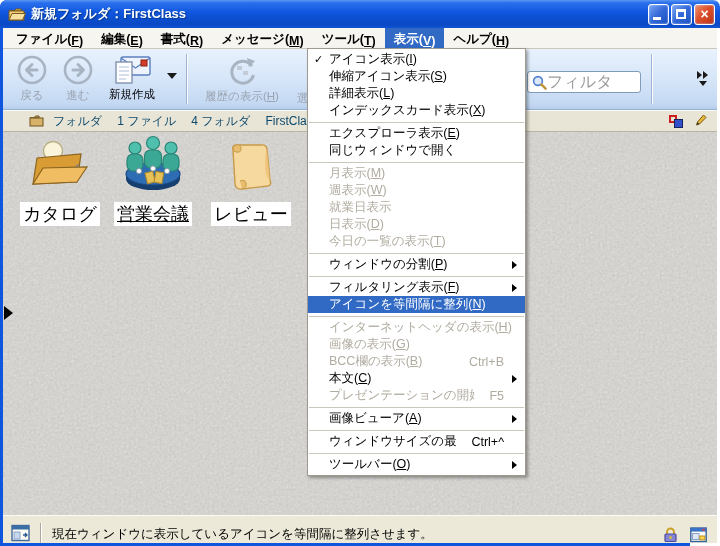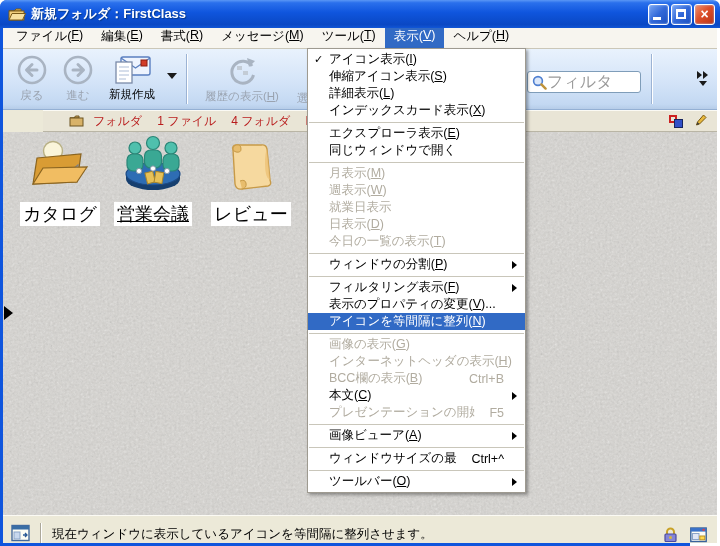--- a/index.html
+++ b/index.html
@@ -14,21 +14,21 @@
   .cap-btn{width:21px;height:21px;margin-left:2px;border:1px solid #fff;border-radius:3px;box-sizing:border-box;
     position:relative;flex:none;background:linear-gradient(135deg,#7aa7f4 0%,#3268d8 50%,#1c50c0 100%);box-shadow:inset 0 0 2px #b8d0fa;}
   .cap-btn.close{background:linear-gradient(135deg,#f0926f 0%,#dd4f2a 45%,#b83317 100%);}
   .glyph-min{position:absolute;left:4px;bottom:4px;width:8px;height:3px;background:#fff;}
   .glyph-max{position:absolute;left:4px;top:4px;width:10px;height:10px;box-sizing:border-box;border:2px solid #fff;border-top-width:3px;}
   .glyph-close{position:absolute;left:0;top:0;width:100%;height:100%;color:#fff;font-size:14px;font-weight:bold;line-height:19px;text-align:center;}
   
   .wbody{position:absolute;left:3px;top:28px;width:714px;height:515px;background:#ece9d8;display:flex;flex-direction:column;overflow:hidden;}
   
   .menubar{height:20px;background:#f7f5ef;border-bottom:1px solid #cbc7b8;display:flex;align-items:stretch;padding-left:4px;font-size:12.5px;flex:none;}
-  .mb-item{display:flex;align-items:flex-start;padding:0 9px;color:#000;white-space:nowrap;}
+  .mb-item{display:flex;align-items:flex-end;padding:0 9px;color:#000;white-space:nowrap;font-weight:bold;}
   .mb-item.active{background:#316ac5;color:#fff;}
   
   .toolbar{height:61px;flex:none;background:linear-gradient(180deg,#e9f2fd 0%,#d4e4f8 55%,#c3d8f2 92%,#b6cce8 100%);
     border-bottom:1px solid #94b0d4;display:flex;align-items:stretch;padding:2px 6px 0 6px;box-sizing:border-box;position:relative;}
   .tbtn{display:flex;flex-direction:column;align-items:center;justify-content:flex-start;padding-top:3px;}
   .tbtn .tlabel{font-size:11.5px;margin-top:2px;white-space:nowrap;}
   .tlabel.dim{color:#9aa3b0;}
   .w-back,.w-fwd{width:46px;}
   .w-new{width:62px;}
   .w-hist{width:98px;}
@@ -41,21 +41,21 @@
   .searchbox{margin-top:20px;width:114px;height:22px;flex:none;background:#fff;border:1px solid #7f9db9;border-radius:3px;
     display:flex;align-items:center;padding:0 4px;box-sizing:border-box;}
   .searchbox input{border:none;outline:none;width:84px;font-size:16px;font-family:inherit;color:#333;background:transparent;padding:0;}
   .searchbox input::placeholder{color:#9a9a9a;}
   .overflow{width:16px;flex:none;display:flex;flex-direction:column;align-items:center;justify-content:flex-start;padding-top:20px;}
   .chev{display:flex;}
   .chev i{width:0;height:0;border-top:4px solid transparent;border-bottom:4px solid transparent;border-left:5px solid #1a1a1a;margin-right:1px;}
   .ovf-down{width:0;height:0;border-left:4px solid transparent;border-right:4px solid transparent;border-top:5px solid #1a1a1a;margin-top:2px;}
   
   .folderbar{height:22px;flex:none;background:#e9e5d6;border-top:1px solid #fbfaf4;border-bottom:1px solid #b9b5a5;
-    display:flex;align-items:center;font-size:12px;color:#b91c1c;padding:0 10px 0 26px;box-sizing:border-box;margin-left:40px;}
+    display:flex;align-items:center;font-size:12px;color:#0c4a6e;padding:0 10px 0 26px;box-sizing:border-box;}
   .fb-ico{width:15px;height:12px;margin-right:9px;flex:none;}
   .fb-txt{margin-right:15px;white-space:nowrap;}
   .fb-right{margin-left:auto;display:flex;align-items:center;}
   .fb-flag{position:relative;width:15px;height:13px;margin-right:11px;}
   .fb-flag .rsq{position:absolute;left:0;top:0;width:8px;height:8px;border:2px solid #cc2020;box-sizing:border-box;}
   .fb-flag .bsq{position:absolute;left:5px;top:4px;width:9px;height:9px;background:#3250c8;border:1px solid #16245e;box-sizing:border-box;}
   
   .desktop{flex:1;position:relative;background:#d2d0cc;overflow:hidden;}
   .texture{position:absolute;left:0;top:0;width:100%;height:100%;opacity:.5;}
   .dicon{position:absolute;width:92px;text-align:center;}
@@ -356,39 +356,34 @@
         </span>
       </div>
       <div class="msep"></div>
       <div class="mi">
         <span class="gut"></span>
         <span class="lbl">フィルタリング表示(<u>F</u>)</span>
         <span class="arr">
           <i></i>
         </span>
       </div>
-      <div class="mi">
-        <span class="gut"></span>
-        <span class="lbl">表示のプロパティの変更(<u>V</u>)...</span>
-        <span class="arr"></span>
-      </div>
       <div class="mi hl">
         <span class="gut"></span>
         <span class="lbl">アイコンを等間隔に整列(<u>N</u>)</span>
         <span class="arr"></span>
       </div>
       <div class="msep"></div>
       <div class="mi dis">
         <span class="gut"></span>
+        <span class="lbl">インターネットヘッダの表示(<u>H</u>)</span>
+        <span class="arr"></span>
+      </div>
+      <div class="mi dis">
+        <span class="gut"></span>
         <span class="lbl">画像の表示(<u>G</u>)</span>
-        <span class="arr"></span>
-      </div>
-      <div class="mi dis">
-        <span class="gut"></span>
-        <span class="lbl">インターネットヘッダの表示(<u>H</u>)</span>
         <span class="arr"></span>
       </div>
       <div class="mi dis">
         <span class="gut"></span>
         <span class="lbl">BCC欄の表示(<u>B</u>)</span>
         <span class="sc">Ctrl+B</span>
         <span class="arr"></span>
       </div>
       <div class="mi">
         <span class="gut"></span>

